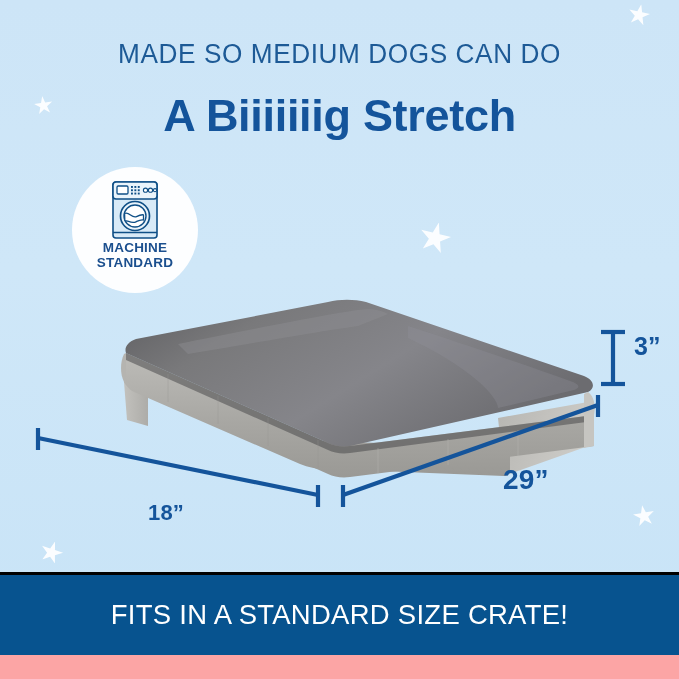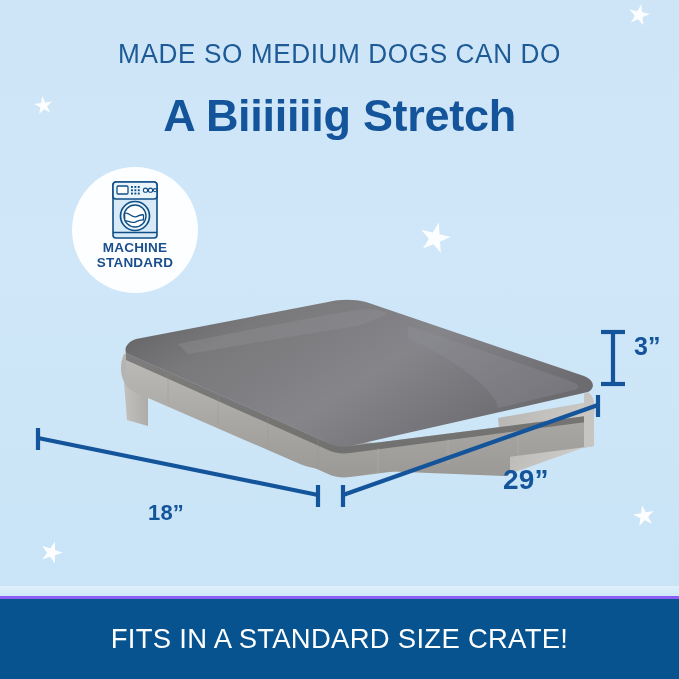--- a/index.html
+++ b/index.html
@@ -120,25 +120,25 @@
     position: absolute;
     left: 0;
     top: 586px;
     width: 679px;
     height: 10px;
     background: linear-gradient(180deg, #dff0fb 0%, #cfe7f8 100%);
   }
   .banner {
     position: absolute;
     left: 0;
-    top: 596px;
+    top: 572px;
     width: 679px;
     height: 83px;
     background: #07538f;
-    border-top: 3px solid #8b5cf6;
+    border-top: 3px solid #000000;
     box-sizing: border-box;
     display: flex;
     align-items: center;
     justify-content: center;
   }
   .banner-text {
     color: #ffffff;
     font-size: 28px;
     font-weight: 400;
     letter-spacing: .3px;

